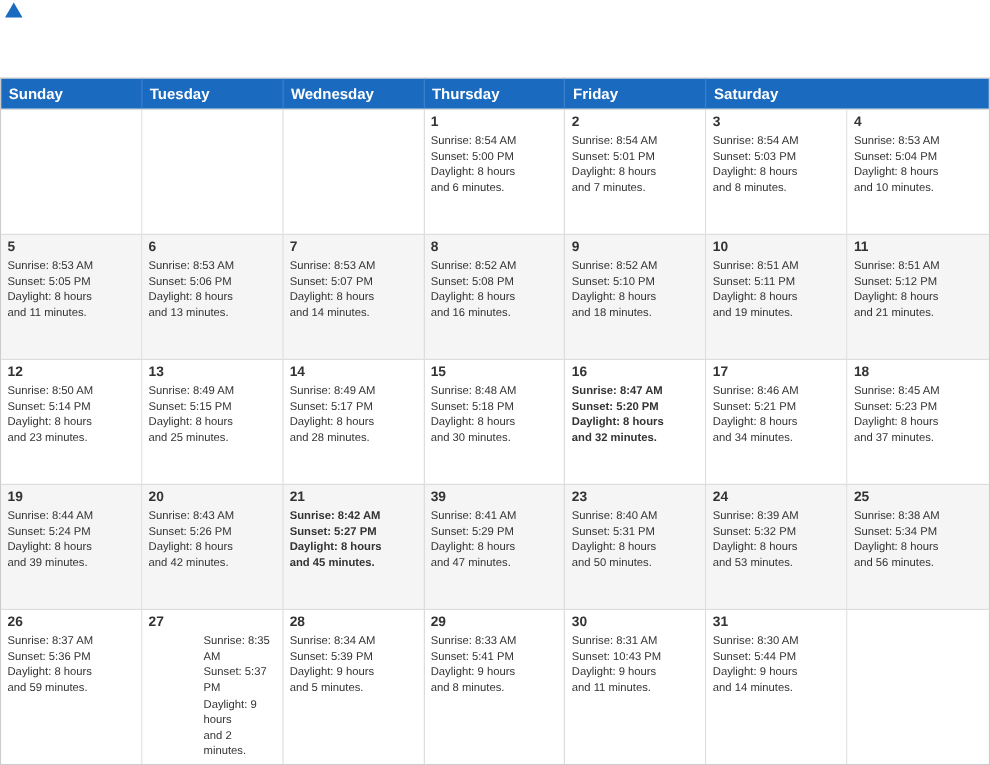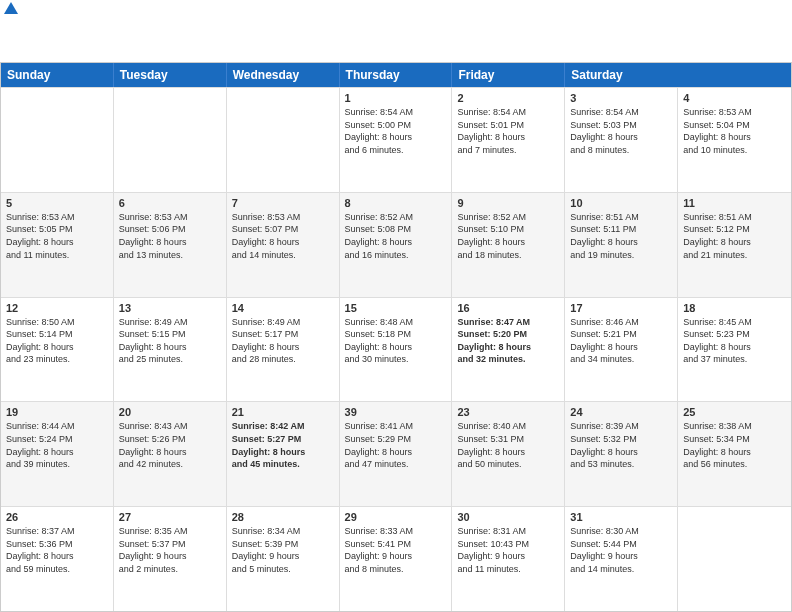--- a/index.html
+++ b/index.html
@@ -330,21 +330,21 @@
         <div class="cal-row">
           <div class="cal-cell">
             <div class="day-number">26</div>
             <div class="day-info" style="white-space: pre-wrap;">Sunrise: 8:37 AM
 Sunset: 5:36 PM
 Daylight: 8 hours
 and 59 minutes.</div>
           </div>
           <div class="cal-cell">
             <div class="day-number">27</div>
-            <div class="day-info" style="white-space: pre-wrap;">Sunrise: 8:35 AM
+            <div class="day-info" style="white-space: pre-wrap; margin-left: 44px;">Sunrise: 8:35 AM
 Sunset: 5:37 PM
 Daylight: 9 hours
 and 2 minutes.</div>
           </div>
           <div class="cal-cell">
             <div class="day-number">28</div>
             <div class="day-info" style="white-space: pre-wrap;">Sunrise: 8:34 AM
 Sunset: 5:39 PM
 Daylight: 9 hours
 and 5 minutes.</div>

